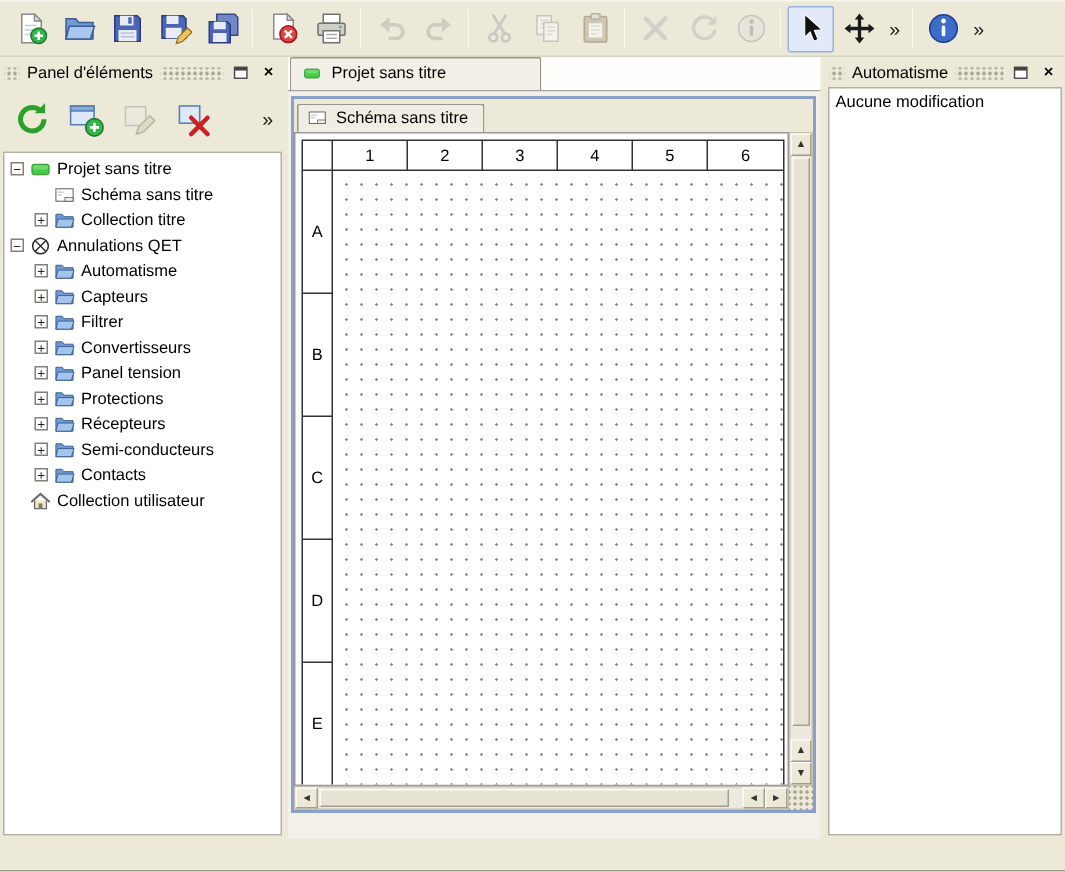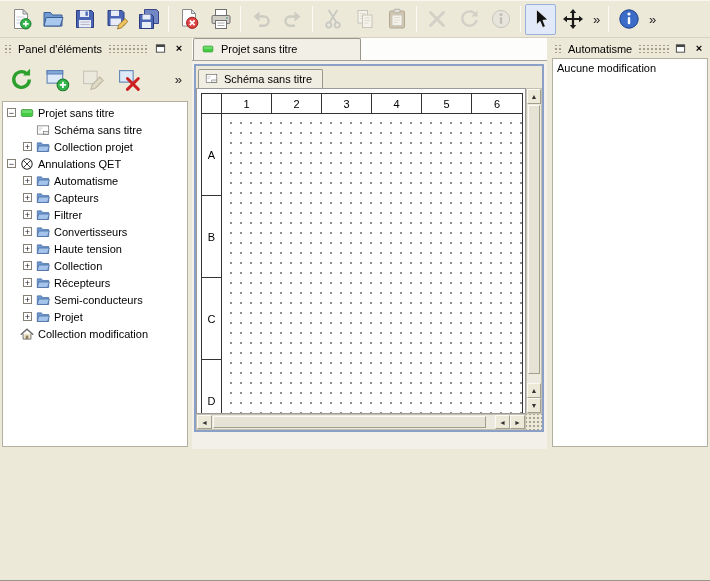--- a/index.html
+++ b/index.html
@@ -16,21 +16,21 @@
   .tsep{width:1px;height:26px;background:#bdb9a9;border-right:1px solid #fbfaf4;margin:0 4px}
   .tbtn{width:31px;height:31px;display:flex;align-items:center;justify-content:center;
         border:1px solid transparent;border-radius:2px}
   .tbtn.flat{width:15px}
   .tbtn .icon{width:22px;height:22px;display:block}
   .icon svg{width:100%;height:100%;display:block}
   .tbtn.disabled{opacity:.45;filter:grayscale(55%)}
   .tbtn.pressed{background:#e2eafa;border-color:#98b2dc}
   .chev{font-size:13px;color:#1a1a1a;line-height:1}
   
-  .main{display:flex;height:411px}
+  .main{display:flex;height:521px}
   .dock{display:flex;flex-direction:column}
   .dock-left{width:190px}
   .dock-right{width:160px}
   .dock-titlebar{height:15px;margin:3px 3px 1px;display:flex;align-items:center;gap:3px}
   .grip{height:8px;flex:1;background-image:radial-gradient(#a39f8c 1px,transparent 1.2px);
         background-size:4px 4px;background-position:1px 2px}
   .grip.lead{flex:0 0 10px}
   .dock-title-text{padding:0 2px;white-space:nowrap}
   .dockbtn{width:16px;height:14px;display:flex;align-items:center;justify-content:center;
            font-size:10px;line-height:1;border:1px solid transparent}
@@ -382,21 +382,21 @@
             <span class="tlabel">Schéma sans titre</span>
           </div>
           <div class="trow" style="padding-left:20px">
             <span class="expander">+</span>
             <span class="icon">
               <svg viewBox="0 0 22 22">
                 <path d="M2 4.5h6.5l2 2.5H20v11H2z" fill="#6f9bd2" stroke="#3a5d94"></path>
                 <path d="M4.2 9.5H21L18.2 18H2z" fill="#a4c4ec" stroke="#3a5d94"></path>
               </svg>
             </span>
-            <span class="tlabel">Collection projet</span>
+            <span class="tlabel">Collection titre</span>
           </div>
           <div class="trow" style="padding-left:4px">
             <span class="expander">−</span>
             <span class="icon">
               <svg viewBox="0 0 22 22">
                 <circle cx="11" cy="11" r="8.2" fill="#fff" stroke="#2a2a2a" stroke-width="1.6"></circle>
                 <path d="M5.5 5.5l11 11m0-11l-11 11" stroke="#2a2a2a" stroke-width="1.4"></path>
               </svg>
             </span>
             <span class="tlabel">Annulations QET</span>
@@ -442,31 +442,31 @@
             <span class="tlabel">Convertisseurs</span>
           </div>
           <div class="trow" style="padding-left:20px">
             <span class="expander">+</span>
             <span class="icon">
               <svg viewBox="0 0 22 22">
                 <path d="M2 4.5h6.5l2 2.5H20v11H2z" fill="#6f9bd2" stroke="#3a5d94"></path>
                 <path d="M4.2 9.5H21L18.2 18H2z" fill="#a4c4ec" stroke="#3a5d94"></path>
               </svg>
             </span>
-            <span class="tlabel">Haute tension</span>
-          </div>
-          <div class="trow" style="padding-left:20px">
-            <span class="expander">+</span>
-            <span class="icon">
-              <svg viewBox="0 0 22 22">
-                <path d="M2 4.5h6.5l2 2.5H20v11H2z" fill="#6f9bd2" stroke="#3a5d94"></path>
-                <path d="M4.2 9.5H21L18.2 18H2z" fill="#a4c4ec" stroke="#3a5d94"></path>
-              </svg>
-            </span>
-            <span class="tlabel">Collection</span>
+            <span class="tlabel">Panel tension</span>
+          </div>
+          <div class="trow" style="padding-left:20px">
+            <span class="expander">+</span>
+            <span class="icon">
+              <svg viewBox="0 0 22 22">
+                <path d="M2 4.5h6.5l2 2.5H20v11H2z" fill="#6f9bd2" stroke="#3a5d94"></path>
+                <path d="M4.2 9.5H21L18.2 18H2z" fill="#a4c4ec" stroke="#3a5d94"></path>
+              </svg>
+            </span>
+            <span class="tlabel">Protections</span>
           </div>
           <div class="trow" style="padding-left:20px">
             <span class="expander">+</span>
             <span class="icon">
               <svg viewBox="0 0 22 22">
                 <path d="M2 4.5h6.5l2 2.5H20v11H2z" fill="#6f9bd2" stroke="#3a5d94"></path>
                 <path d="M4.2 9.5H21L18.2 18H2z" fill="#a4c4ec" stroke="#3a5d94"></path>
               </svg>
             </span>
             <span class="tlabel">Récepteurs</span>
@@ -482,32 +482,32 @@
             <span class="tlabel">Semi-conducteurs</span>
           </div>
           <div class="trow" style="padding-left:20px">
             <span class="expander">+</span>
             <span class="icon">
               <svg viewBox="0 0 22 22">
                 <path d="M2 4.5h6.5l2 2.5H20v11H2z" fill="#6f9bd2" stroke="#3a5d94"></path>
                 <path d="M4.2 9.5H21L18.2 18H2z" fill="#a4c4ec" stroke="#3a5d94"></path>
               </svg>
             </span>
-            <span class="tlabel">Projet</span>
+            <span class="tlabel">Contacts</span>
           </div>
           <div class="trow" style="padding-left:4px">
             <span class="exp-spacer"></span>
             <span class="icon">
               <svg viewBox="0 0 22 22">
                 <path d="M2 11.5L11 3.5l9 8" fill="none" stroke="#6a6a6a" stroke-width="2.2" stroke-linecap="round"></path>
                 <path d="M4.8 10.5V19h12.4v-8.5" fill="#efe7cc" stroke="#6a6a6a" stroke-width="1.4"></path>
                 <rect x="9" y="13.5" width="4" height="5.5" fill="#8a7a5a"></rect>
               </svg>
             </span>
-            <span class="tlabel">Collection modification</span>
+            <span class="tlabel">Collection utilisateur</span>
           </div>
         </div>
     </div>
 
     <div class="center">
       <div class="proj-tabbar">
         <div class="tab">
           <span class="icon" id="projtab-ic">
               <svg viewBox="0 0 22 22">
                 <rect x="2" y="5.5" width="18" height="11" rx="2.4" fill="#44cc44" stroke="#2a8a2a"></rect>

